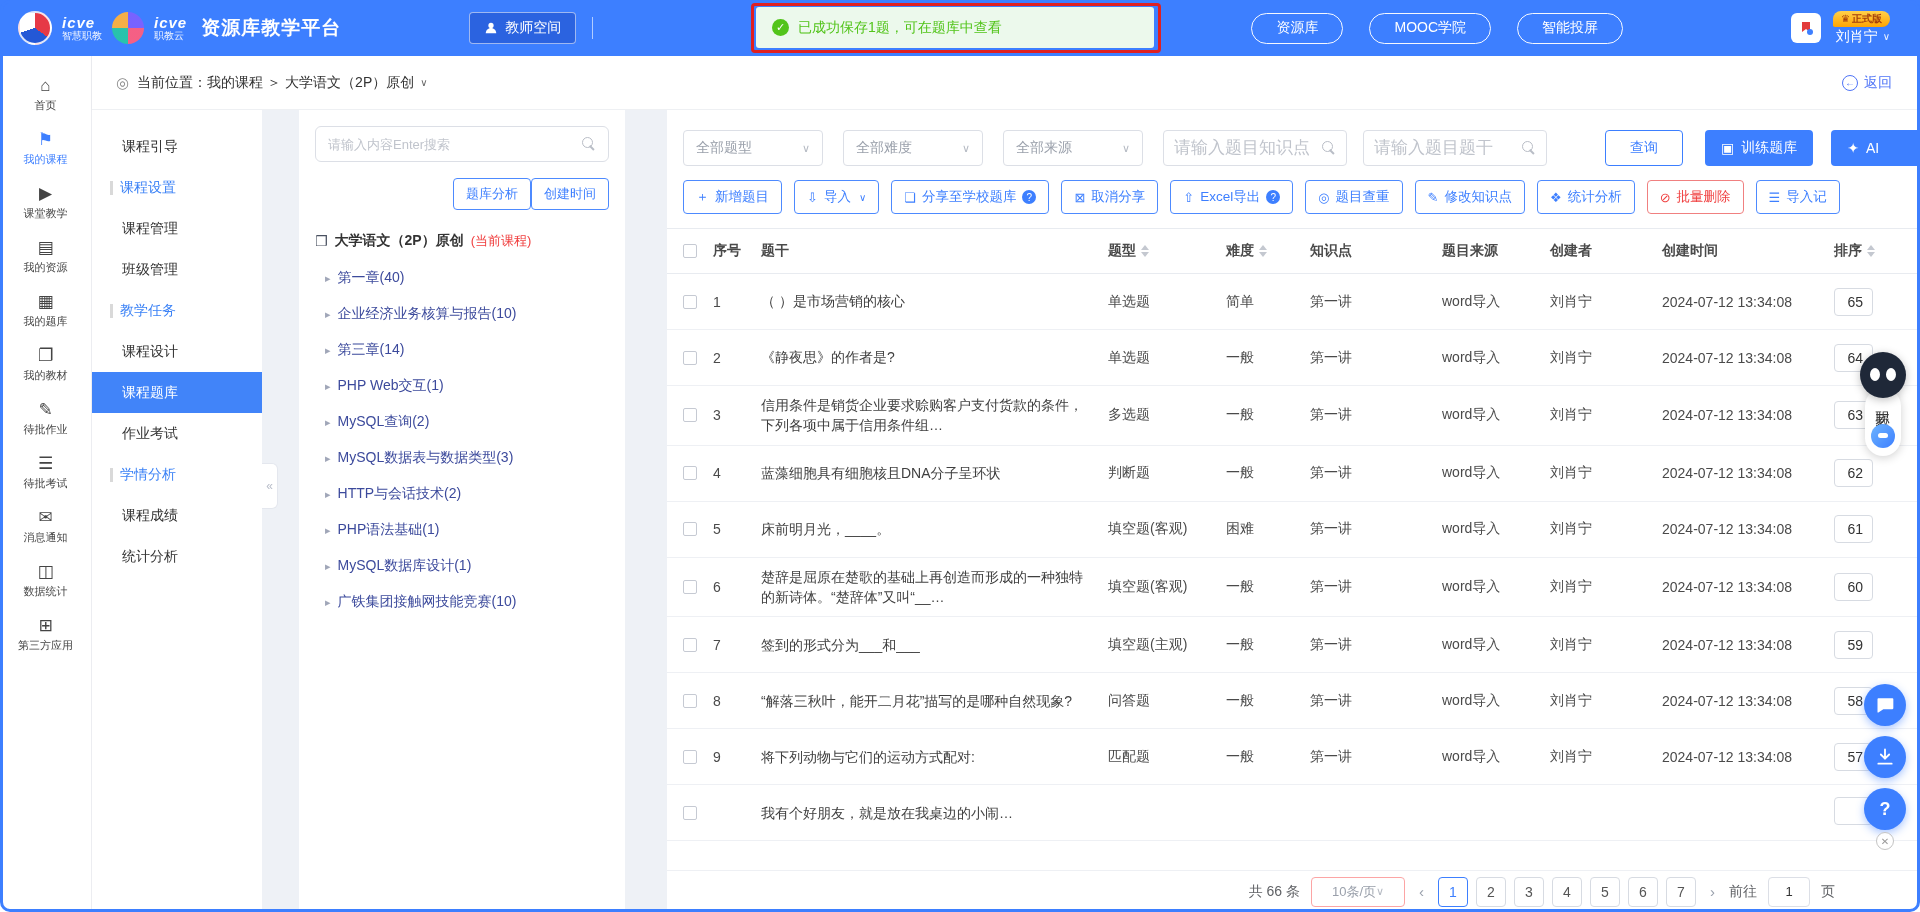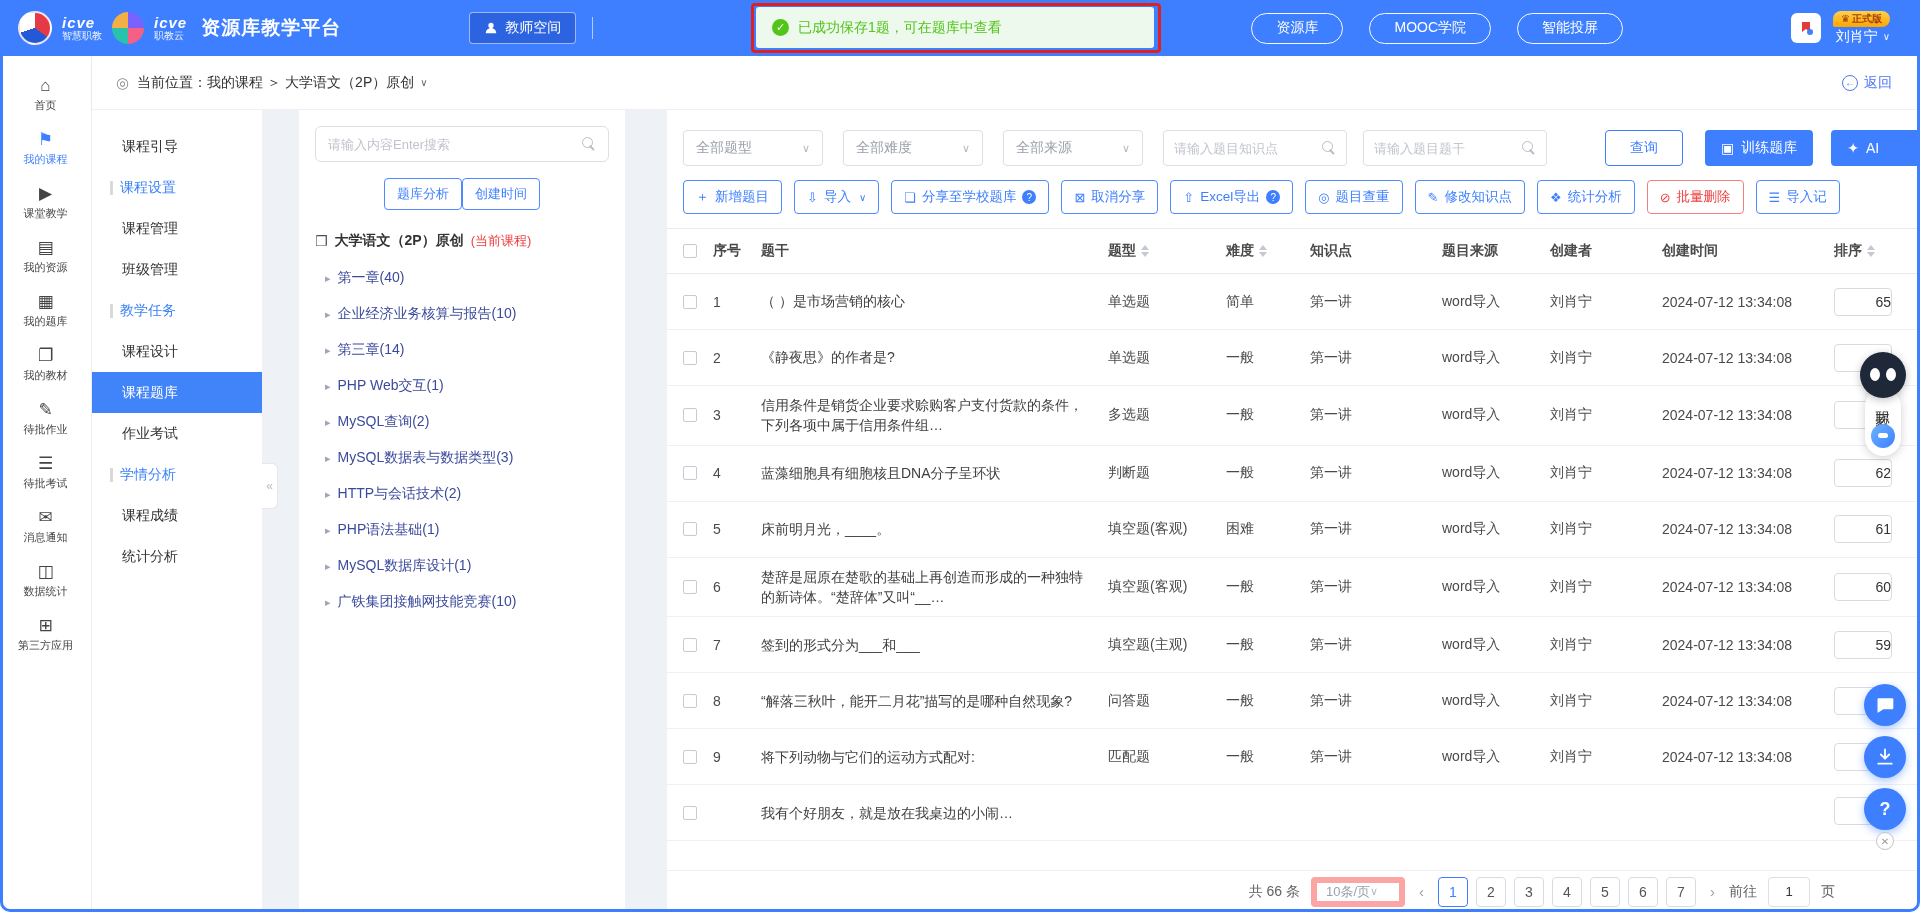--- a/index.html
+++ b/index.html
@@ -66,38 +66,38 @@
   .collapse-handle { position:absolute; left:170px; top:44%; width:16px; height:46px; background:#fff; border:1px solid #e4e7ee; border-left:none; border-radius:0 6px 6px 0; color:#b7bcc8; display:flex; align-items:center; justify-content:center; font-size:12px; cursor:pointer; z-index:5; }
 
   
   .tree-card { width:326px; background:#fff; margin-left:37px; padding:16px; flex:0 0 auto; }
   .tree-search { height:36px; border:1px solid #dcdfe6; border-radius:6px; display:flex; align-items:center; padding:0 12px; gap:8px; }
   .tree-search input { border:none; outline:none; flex:1; font-size:13px; color:#333; font-family:inherit; }
   .tree-search input::placeholder { color:#c0c4cc; }
   .mag { width:14px; height:14px; position:relative; flex:0 0 auto; cursor:pointer; }
   .mag::before { content:""; position:absolute; width:9px; height:9px; border:1.5px solid #b9bdc6; border-radius:50%; left:0; top:0; }
   .mag::after { content:""; position:absolute; width:6px; height:1.5px; background:#b9bdc6; transform:rotate(45deg); left:7px; top:10px; }
-  .tree-actions { display:flex; justify-content:center; margin-top:16px; }
+  .tree-actions { display:flex; justify-content:flex-end; margin-top:16px; }
   .sm-btn { border:1px solid #4d8aff; color:#3d7fff; background:#fff; border-radius:4px; height:32px; padding:0 12px; font-size:13px; cursor:pointer; }
   .tree-root { display:flex; align-items:center; gap:7px; margin-top:22px; font-size:14px; }
   .root-icon { color:#4a5160; font-size:14px; }
   .root-label { color:#333; font-weight:600; }
   .root-tag { color:#f03e3e; font-size:13px; }
   .tree-nodes { margin-top:10px; }
   .tree-node { height:36px; display:flex; align-items:center; gap:7px; padding-left:10px; cursor:pointer; }
   .node-caret { color:#a0a6b8; font-size:11px; }
   .node-label { color:#3c4a9c; font-size:14px; }
 
   
   .main-card { flex:1; background:#fff; margin-left:42px; display:flex; flex-direction:column; overflow:hidden; min-width:0; }
   .filters { padding:20px 0 12px 16px; display:flex; align-items:center; flex:0 0 auto; overflow:hidden; white-space:nowrap; }
   .f-select { width:140px; height:36px; border:1px solid #dcdfe6; border-radius:4px; display:flex; align-items:center; justify-content:space-between; padding:0 12px; color:#9aa0ab; margin-right:20px; cursor:pointer; flex:0 0 auto; }
   .sel-caret { color:#b4b9c2; font-size:11px; }
   .f-input { width:184px; height:36px; border:1px solid #dcdfe6; border-radius:4px; display:flex; align-items:center; padding:0 10px; gap:6px; margin-right:16px; flex:0 0 auto; }
-  .f-input input { border:none; outline:none; flex:1; min-width:0; font-size:13px; font-family:inherit; color:#ef4444; }
+  .f-input input { border:none; outline:none; flex:1; min-width:0; font-size:17px; font-family:inherit; color:#ef4444; }
   .f-input input::placeholder { color:#c0c4cc; }
   .btn-outline { height:36px; border:1px solid #3d7fff; color:#3d7fff; background:#fff; border-radius:4px; padding:0 24px; font-size:14px; cursor:pointer; flex:0 0 auto; }
   .btn-solid { height:36px; border:none; background:#3d7fff; color:#fff; border-radius:4px; padding:0 16px; font-size:14px; display:inline-flex; align-items:center; gap:7px; cursor:pointer; flex:0 0 auto; }
   .q-btn { margin-left:42px; }
   .train-btn { margin-left:22px; }
   .ai-btn { margin-left:18px; width:150px; }
 
   .toolbar { padding:2px 0 14px 16px; display:flex; gap:12px; flex:0 0 auto; overflow:hidden; white-space:nowrap; }
   .tb-btn { height:34px; border:1px solid #4d8aff; color:#3d7fff; background:#fff; border-radius:4px; display:inline-flex; align-items:center; gap:6px; padding:0 12px; font-size:13.5px; cursor:pointer; flex:0 0 auto; }
   .tb-btn.danger { border-color:#f08080; color:#f03e3e; }
@@ -112,24 +112,24 @@
   .sort { display:inline-flex; flex-direction:column; margin-left:5px; gap:2px; }
   .sort i { width:0; height:0; border-left:4px solid transparent; border-right:4px solid transparent; display:block; }
   .sort .up { border-bottom:5px solid #c4c8d0; }
   .sort .dn { border-top:5px solid #c4c8d0; }
   .tbody { flex:1 1 auto; overflow:hidden; min-height:0; }
   .trow { border-bottom:1px solid #eef0f4; min-height:56px; padding:9px 0; }
   .cell { font-size:14px; color:#4a4a4a; }
   .c-check { display:flex; justify-content:center; }
   .checkbox { width:14px; height:14px; border:1px solid #c6cad3; border-radius:2px; background:#fff; display:inline-block; cursor:pointer; }
   .c-stem { padding-right:20px; color:#3f3f3f; line-height:1.45; display:-webkit-box; -webkit-line-clamp:2; -webkit-box-orient:vertical; overflow:hidden; }
-  .sort-box { width:58px; height:28px; border:1px solid #d7dbe2; border-radius:4px; display:inline-flex; align-items:center; justify-content:flex-end; color:#333; background:#fff; cursor:text; }
+  .sort-box { width:39px; height:28px; border:1px solid #d7dbe2; border-radius:4px; display:inline-flex; align-items:center; justify-content:flex-end; padding-right:9px; color:#333; background:#fff; cursor:text; }
 
   .pagination { height:42px; border-top:1px solid #eef0f4; display:flex; align-items:center; justify-content:flex-end; gap:11px; padding-right:85px; flex:0 0 auto; color:#606266; }
-  .pg-size { width:94px; height:30px; border:6px solid #fca5a5; border-radius:4px; display:flex; align-items:center; justify-content:flex-start; padding:0 9px; color:#9aa0ab; font-size:13px; cursor:pointer; }
+  .pg-size { width:94px; height:30px; border:1px solid #fca5a5; border-radius:4px; display:flex; align-items:center; justify-content:center; padding:0 9px; color:#9aa0ab; font-size:13px; cursor:pointer; }
   .pg-arrow { color:#99a0ac; font-size:15px; padding:0 3px; cursor:pointer; }
   .pg-pages { display:flex; gap:8px; }
   .pg-num { width:30px; height:30px; border:1px solid #d7dbe2; border-radius:4px; display:inline-flex; align-items:center; justify-content:center; color:#555; cursor:pointer; background:#fff; }
   .pg-num.active { border-color:#3d7fff; color:#3d7fff; }
   .pg-goto { width:42px; height:30px; border:1px solid #dcdfe6; border-radius:4px; text-align:center; font-size:13px; color:#333; outline:none; font-family:inherit; }
 
   
   .assistant { position:absolute; right:14px; top:352px; display:flex; flex-direction:column; align-items:center; z-index:60; }
   .eyes { width:46px; height:46px; border-radius:50%; background:#1f2838; position:relative; z-index:2; box-shadow:0 2px 8px rgba(0,0,0,.25); }
   .eyes::before, .eyes::after { content:""; position:absolute; width:10px; height:13px; border-radius:50%; background:#fff; top:16px; }

